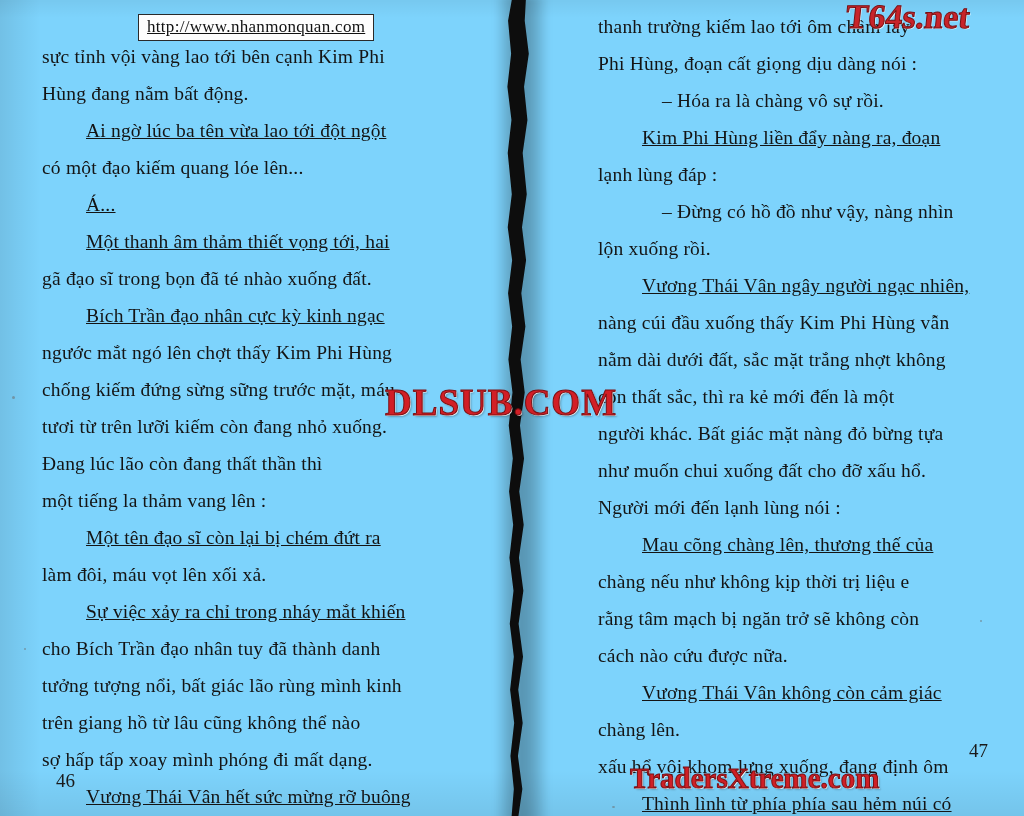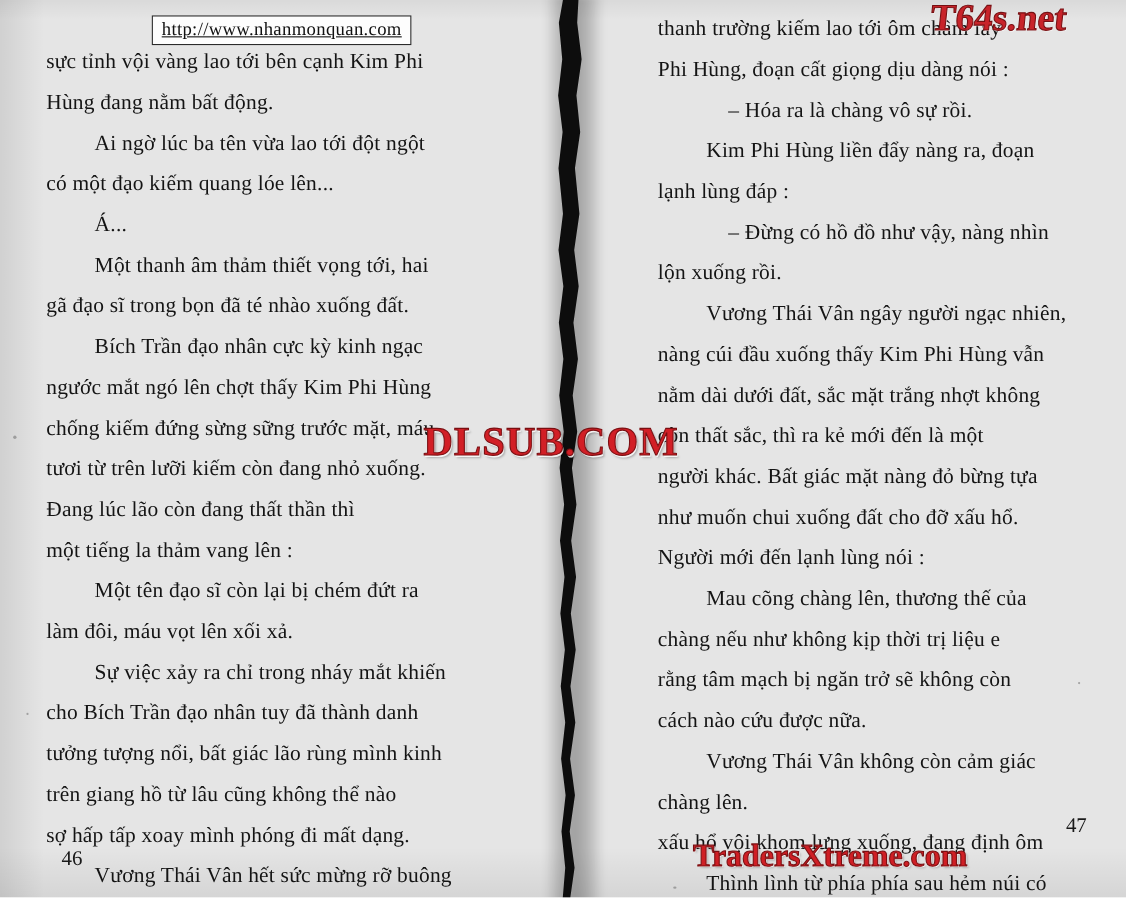--- a/index.html
+++ b/index.html
@@ -4,21 +4,21 @@
 <style>
   html, body {
     margin: 0;
     padding: 0;
     background: #ffffff;
   }
   #page {
     position: relative;
     width: 1024px;
     height: 816px;
-    background: #e5e5e5;
+    background: #7dd3fc;
     overflow: hidden;
     font-family: "Liberation Serif", serif;
     color: #1a1a1a;
   }
 
   
   .scan-shade-left {
     position: absolute;
     left: 0; top: 0;
     width: 40px; height: 816px;
@@ -110,21 +110,21 @@
     width: 470px;
   }
   .body-right {
     left: 38px;
     top: 8px;
     width: 455px;
   }
   .body-text p {
     margin: 0;
   }
-  .indent { text-indent: 44px; }
+  .indent { text-indent: 44px; text-decoration: underline; }
   .dash-line { text-indent: 64px; }
 
   
   .page-right .body-text p {
     position: relative;
     margin-left: 40px;
   }
 
   .folio {
     position: absolute;

